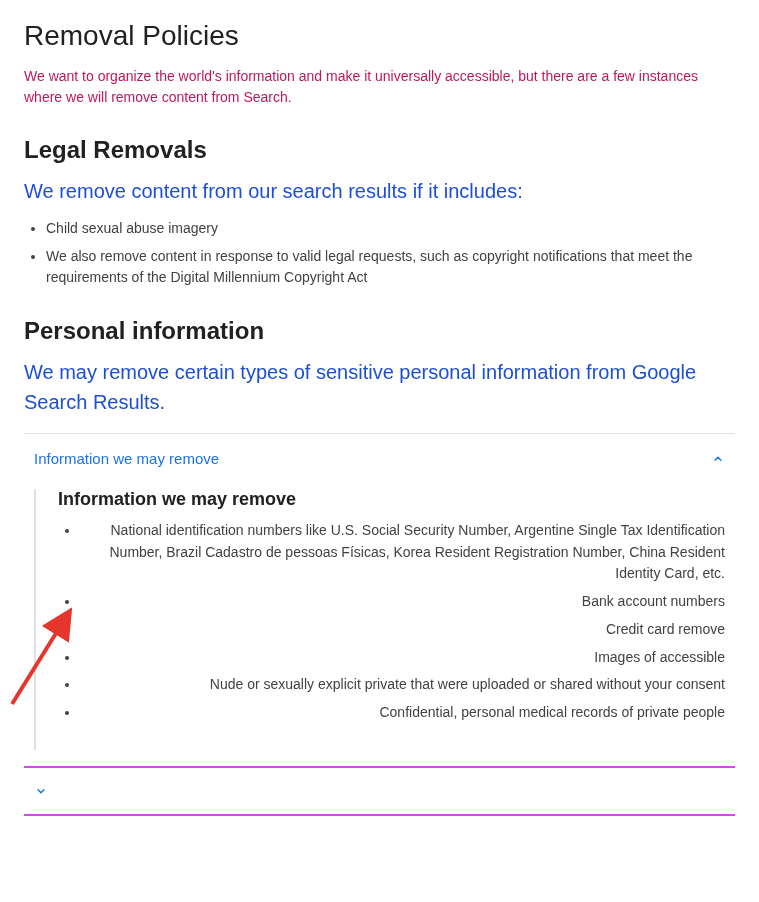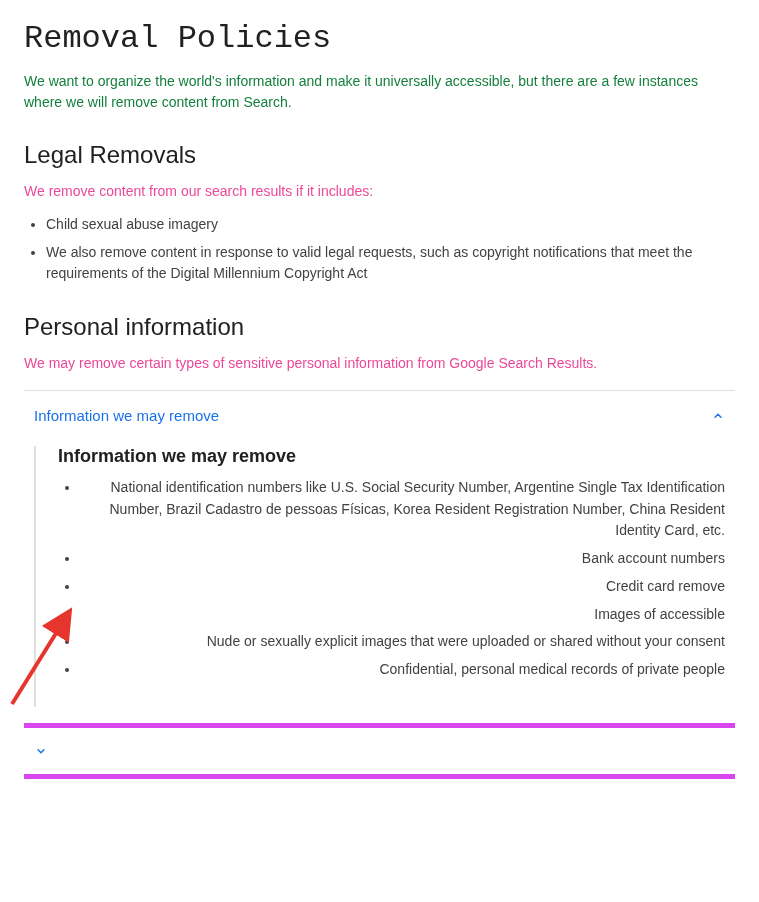--- a/index.html
+++ b/index.html
@@ -5,62 +5,61 @@
     * { box-sizing: border-box; margin: 0; padding: 0; }
     body {
       font-family: Arial, Helvetica, sans-serif;
       background: #fff;
       color: #212121;
       width: 759px;
       padding: 20px 24px;
       position: relative;
     }
     h1.page-title {
-      font-size: 32px;
+      font-size: 28px;
       font-weight: 400;
       color: #212121;
       margin-bottom: 14px;
-      font-family: Liberation Mono, monospace;
     }
     p.intro {
       font-size: 14px;
-      color: #15803d;
+      color: #be185d;
       line-height: 1.5;
       margin-bottom: 28px;
     }
     h2.section-title {
       font-size: 24px;
-      font-weight: 400;
+      font-weight: 700;
       color: #212121;
       margin-bottom: 12px;
       margin-top: 20px;
     }
     p.section-text {
-      font-size: 14px;
-      color: #ec4899;
+      font-size: 20px;
+      color: #1d4ed8;
       line-height: 1.5;
       margin-bottom: 12px;
     }
     ul.outer-list {
       list-style: disc;
       padding-left: 22px;
       margin-bottom: 28px;
     }
     ul.outer-list li {
       font-size: 14px;
       color: #424242;
       line-height: 1.55;
       margin-bottom: 6px;
     }
     .accordion {
       border-top: 1px solid #e0e0e0;
       margin-top: 16px;
     }
     .acc-item {
-      border-bottom: 5px solid #d946ef;
+      border-bottom: 2px solid #d946ef;
     }
     .acc-header {
       display: flex;
       justify-content: space-between;
       align-items: center;
       padding: 16px 10px 16px 10px;
       cursor: pointer;
     }
     .acc-header span.title {
       font-size: 15px;
@@ -129,21 +128,21 @@
           </svg>
       </span>
     </div>
     <div class="acc-body">
       <h3>Information we may remove</h3>
       <ul>
         <li>National identification numbers like U.S. Social Security Number, Argentine Single Tax Identification Number, Brazil Cadastro de pessoas Físicas, Korea Resident Registration Number, China Resident Identity Card, etc.</li>
         <li>Bank account numbers</li>
         <li>Credit card remove</li>
         <li>Images of accessible</li>
-        <li>Nude or sexually explicit images that were uploaded or shared without your consent</li>
+        <li>Nude or sexually explicit private that were uploaded or shared without your consent</li>
         <li>Confidential, personal medical records of private people</li>
       </ul>
     </div>
   </div>
 
   <div class="acc-item">
     <div class="acc-header">
       <span class="chevron">
         <svg viewBox="0 0 24 24" width="14" height="14">
             <path d="M7 10l5 5 5-5" fill="none" stroke="#1a73e8" stroke-width="2.5" stroke-linecap="round" stroke-linejoin="round"></path>

